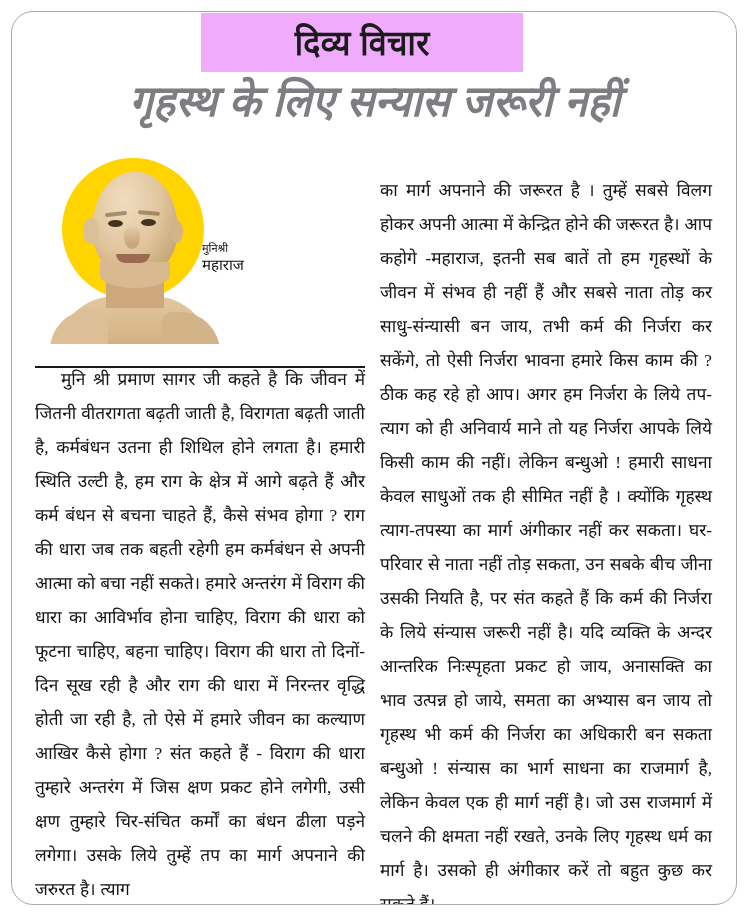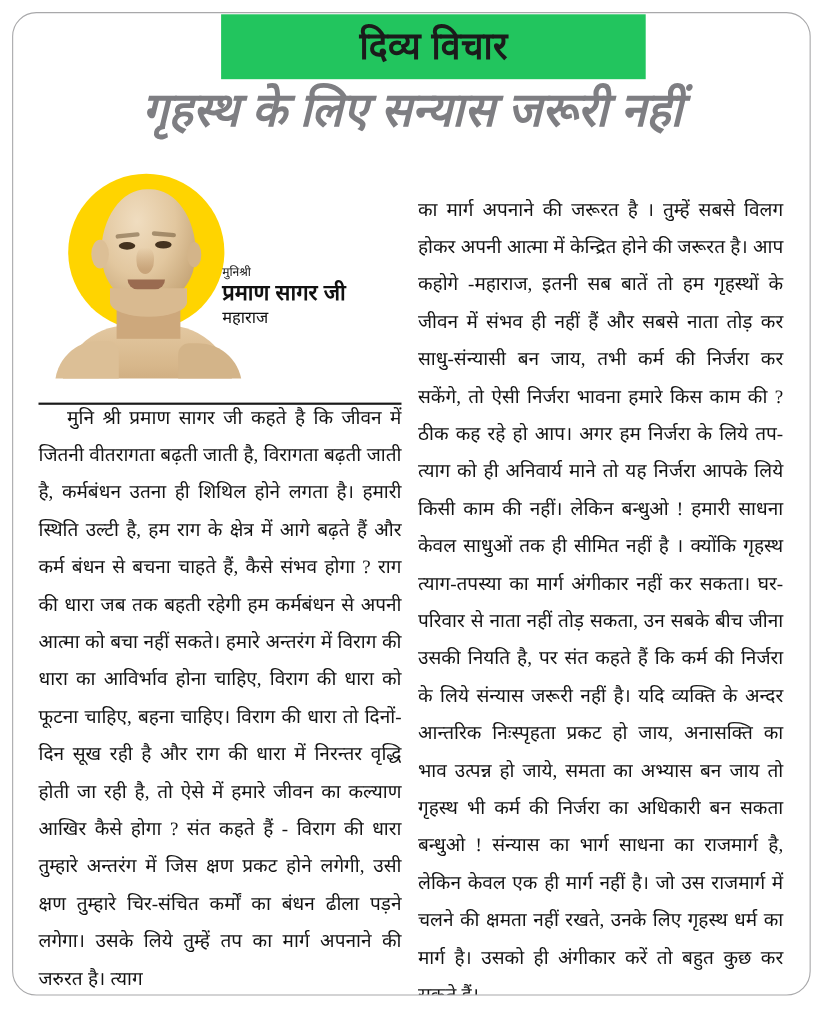--- a/index.html
+++ b/index.html
@@ -27,23 +27,23 @@
     box-sizing: border-box;
     background: #ffffff;
     overflow: hidden;
   }
 
   
   .banner {
     position: absolute;
     left: 189px;
     top: 1px;
-    width: 386px;
+    width: 322px;
     height: 59px;
-    background: #22c55e;
+    background: #f0abfc;
     display: flex;
     align-items: center;
     justify-content: center;
   }
   .banner-title {
     font-family: "Liberation Sans", "DejaVu Sans", sans-serif;
     font-weight: 700;
     font-size: 35px;
     line-height: 1;
     letter-spacing: 0.5px;
@@ -292,21 +292,20 @@
           <div class="brow"></div>
           <div class="brow-r"></div>
           <div class="eye"></div>
           <div class="eye eye-r"></div>
           <div class="nose"></div>
           <div class="mouth"></div>
         </div>
 
         <div class="caption">
           <div class="cap-1">मुनिश्री</div>
-          <div class="cap-2">प्रमाण सागर जी</div>
           <div class="cap-3">महाराज</div>
         </div>
       </div>
 
       <div class="rule"></div>
 
       <div class="body-text">
         <p>मुनि श्री प्रमाण सागर जी कहते है कि जीवन में जितनी वीतरागता बढ़ती जाती है, विरागता बढ़ती जाती है, कर्मबंधन उतना ही शिथिल होने लगता है। हमारी स्थिति उल्टी है, हम राग के क्षेत्र में आगे बढ़ते हैं और कर्म बंधन से बचना चाहते हैं, कैसे संभव होगा ? राग की धारा जब तक बहती रहेगी हम कर्मबंधन से अपनी आत्मा को बचा नहीं सकते। हमारे अन्तरंग में विराग की धारा का आविर्भाव होना चाहिए, विराग की धारा को फूटना चाहिए, बहना चाहिए। विराग की धारा तो दिनों-दिन सूख रही है और राग की धारा में निरन्तर वृद्धि होती जा रही है, तो ऐसे में हमारे जीवन का कल्याण आखिर कैसे होगा ? संत कहते हैं - विराग की धारा तुम्हारे अन्तरंग में जिस क्षण प्रकट होने लगेगी, उसी क्षण तुम्हारे चिर-संचित कर्मों का बंधन ढीला पड़ने लगेगा। उसके लिये तुम्हें तप का मार्ग अपनाने की जरुरत है। त्याग</p>
       </div>
     </div>

